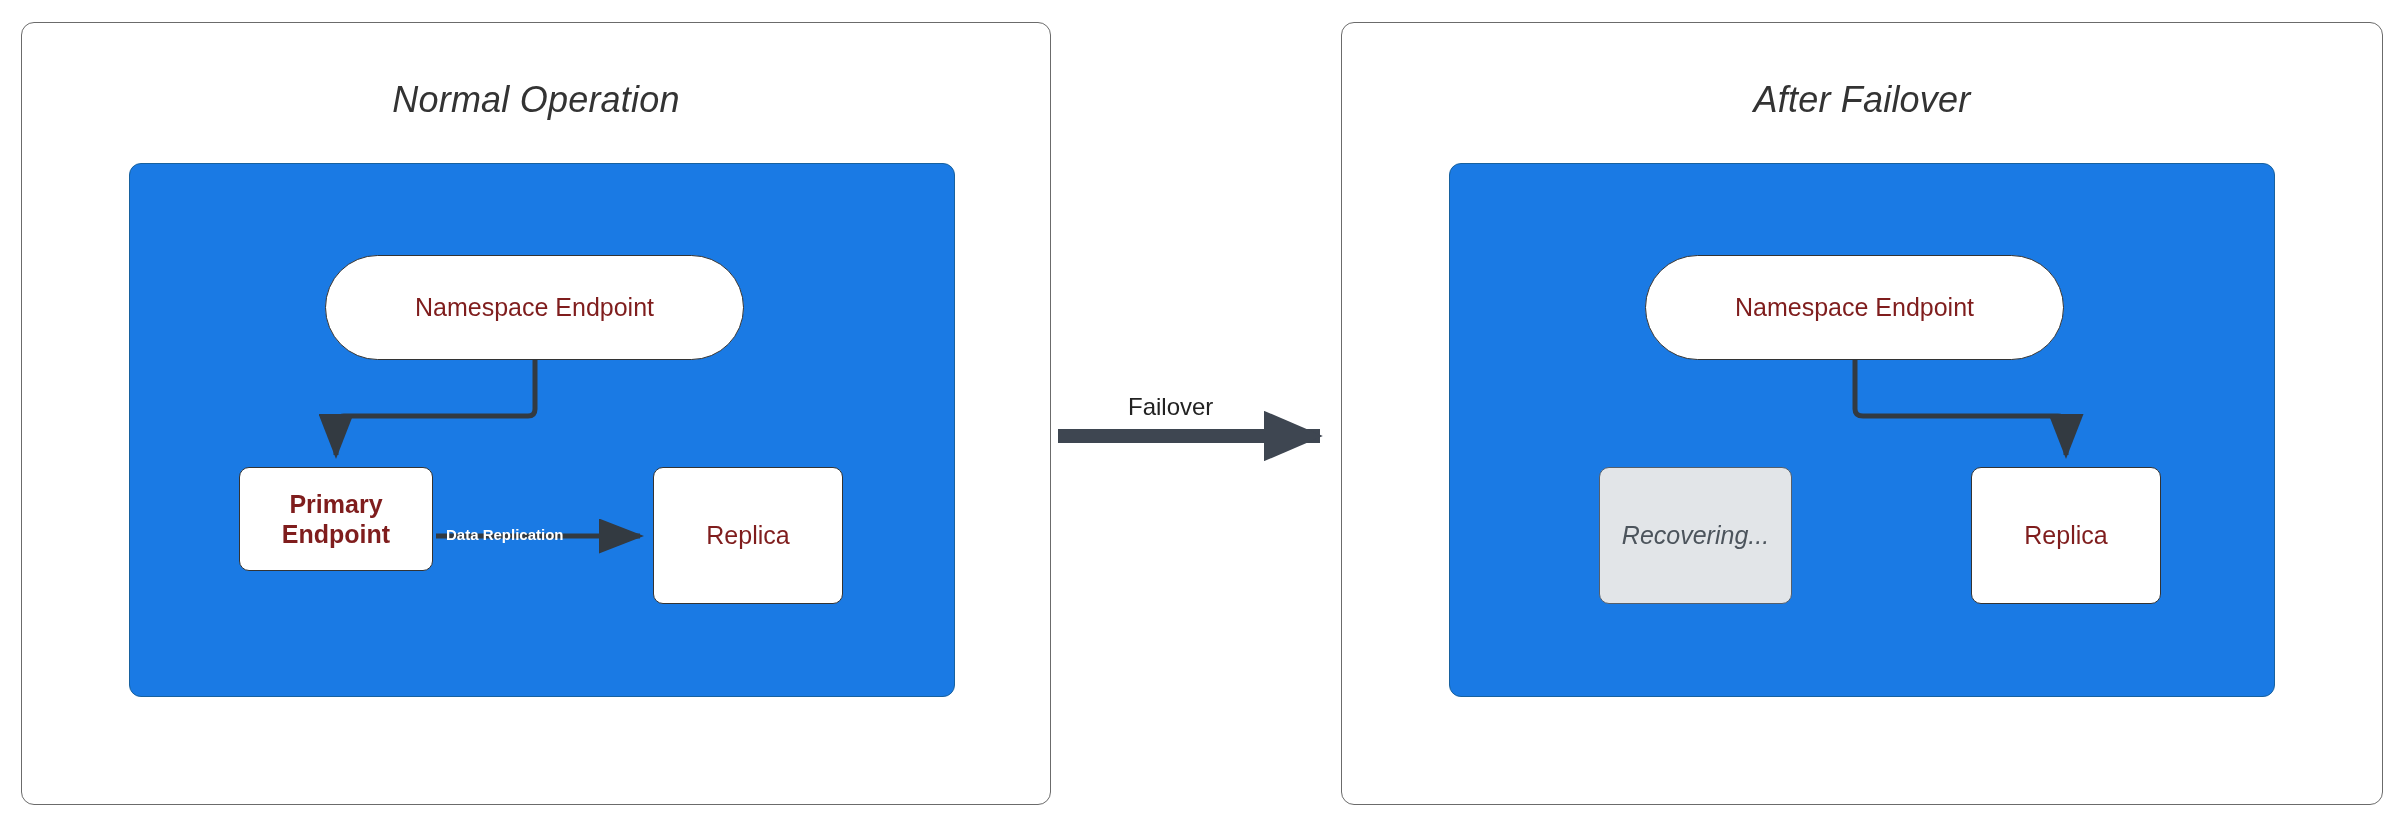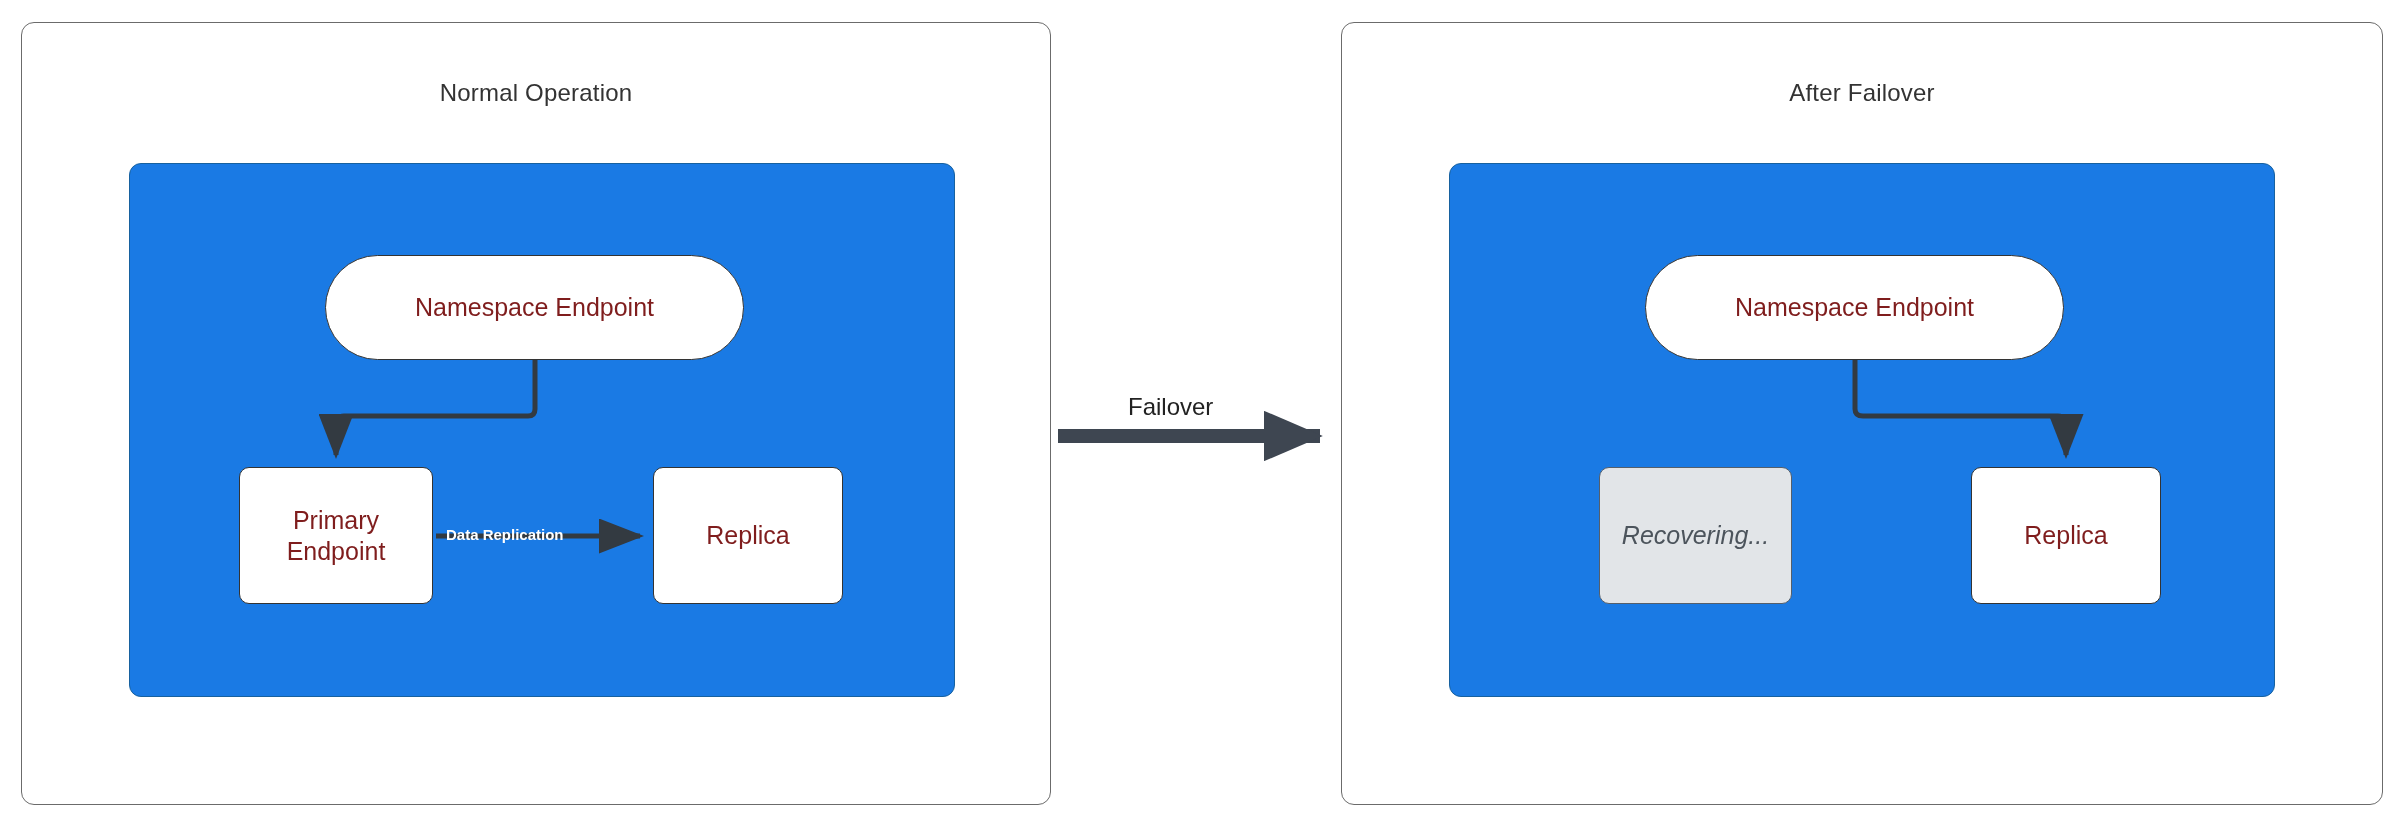--- a/index.html
+++ b/index.html
@@ -32,21 +32,22 @@
   }
   #panel-left  { left: 21px;   top: 22px; width: 1030px; height: 783px; }
   #panel-right { left: 1341px; top: 22px; width: 1042px; height: 783px; }
 
   .panel-title {
     position: absolute;
     top: 56px;
     left: 0;
     width: 100%;
     text-align: center;
-    font-size: 24px;
+    font-size: 36px;
+    font-style: italic;
     color: #333333;
     letter-spacing: 0.2px;
     white-space: nowrap;
   }
 
   
   .bluebox {
     position: absolute;
     background: #1a7ae4;
     border: 1.6px solid #17619f;
@@ -76,21 +77,21 @@
   .node.ghost {
     background: #e2e5e8;
     border: 1.6px solid #555f6b;
     color: #4c545c;
     font-style: italic;
     margin-left: 39px;
   }
 
   
   #node-ns-left      { left: 325px; top: 255px; width: 419px;  height: 105px; }
-  #node-primary      { left: 239px; top: 467px; width: 194px;  height: 137px; }
+  #node-primary      { left: 239px; top: 467px; width: 194px;  height: 104px; font-weight: bold; }
   #node-replica-left { left: 653px; top: 467px; width: 190px;  height: 137px; }
 
   
   #node-ns-right      { left: 1645px; top: 255px; width: 419px; height: 105px; }
   #node-recovering    { left: 1560px; top: 467px; width: 193px; height: 137px; }
   #node-replica-right { left: 1971px; top: 467px; width: 190px; height: 137px; }
 
   
   .edges {
     position: absolute;

